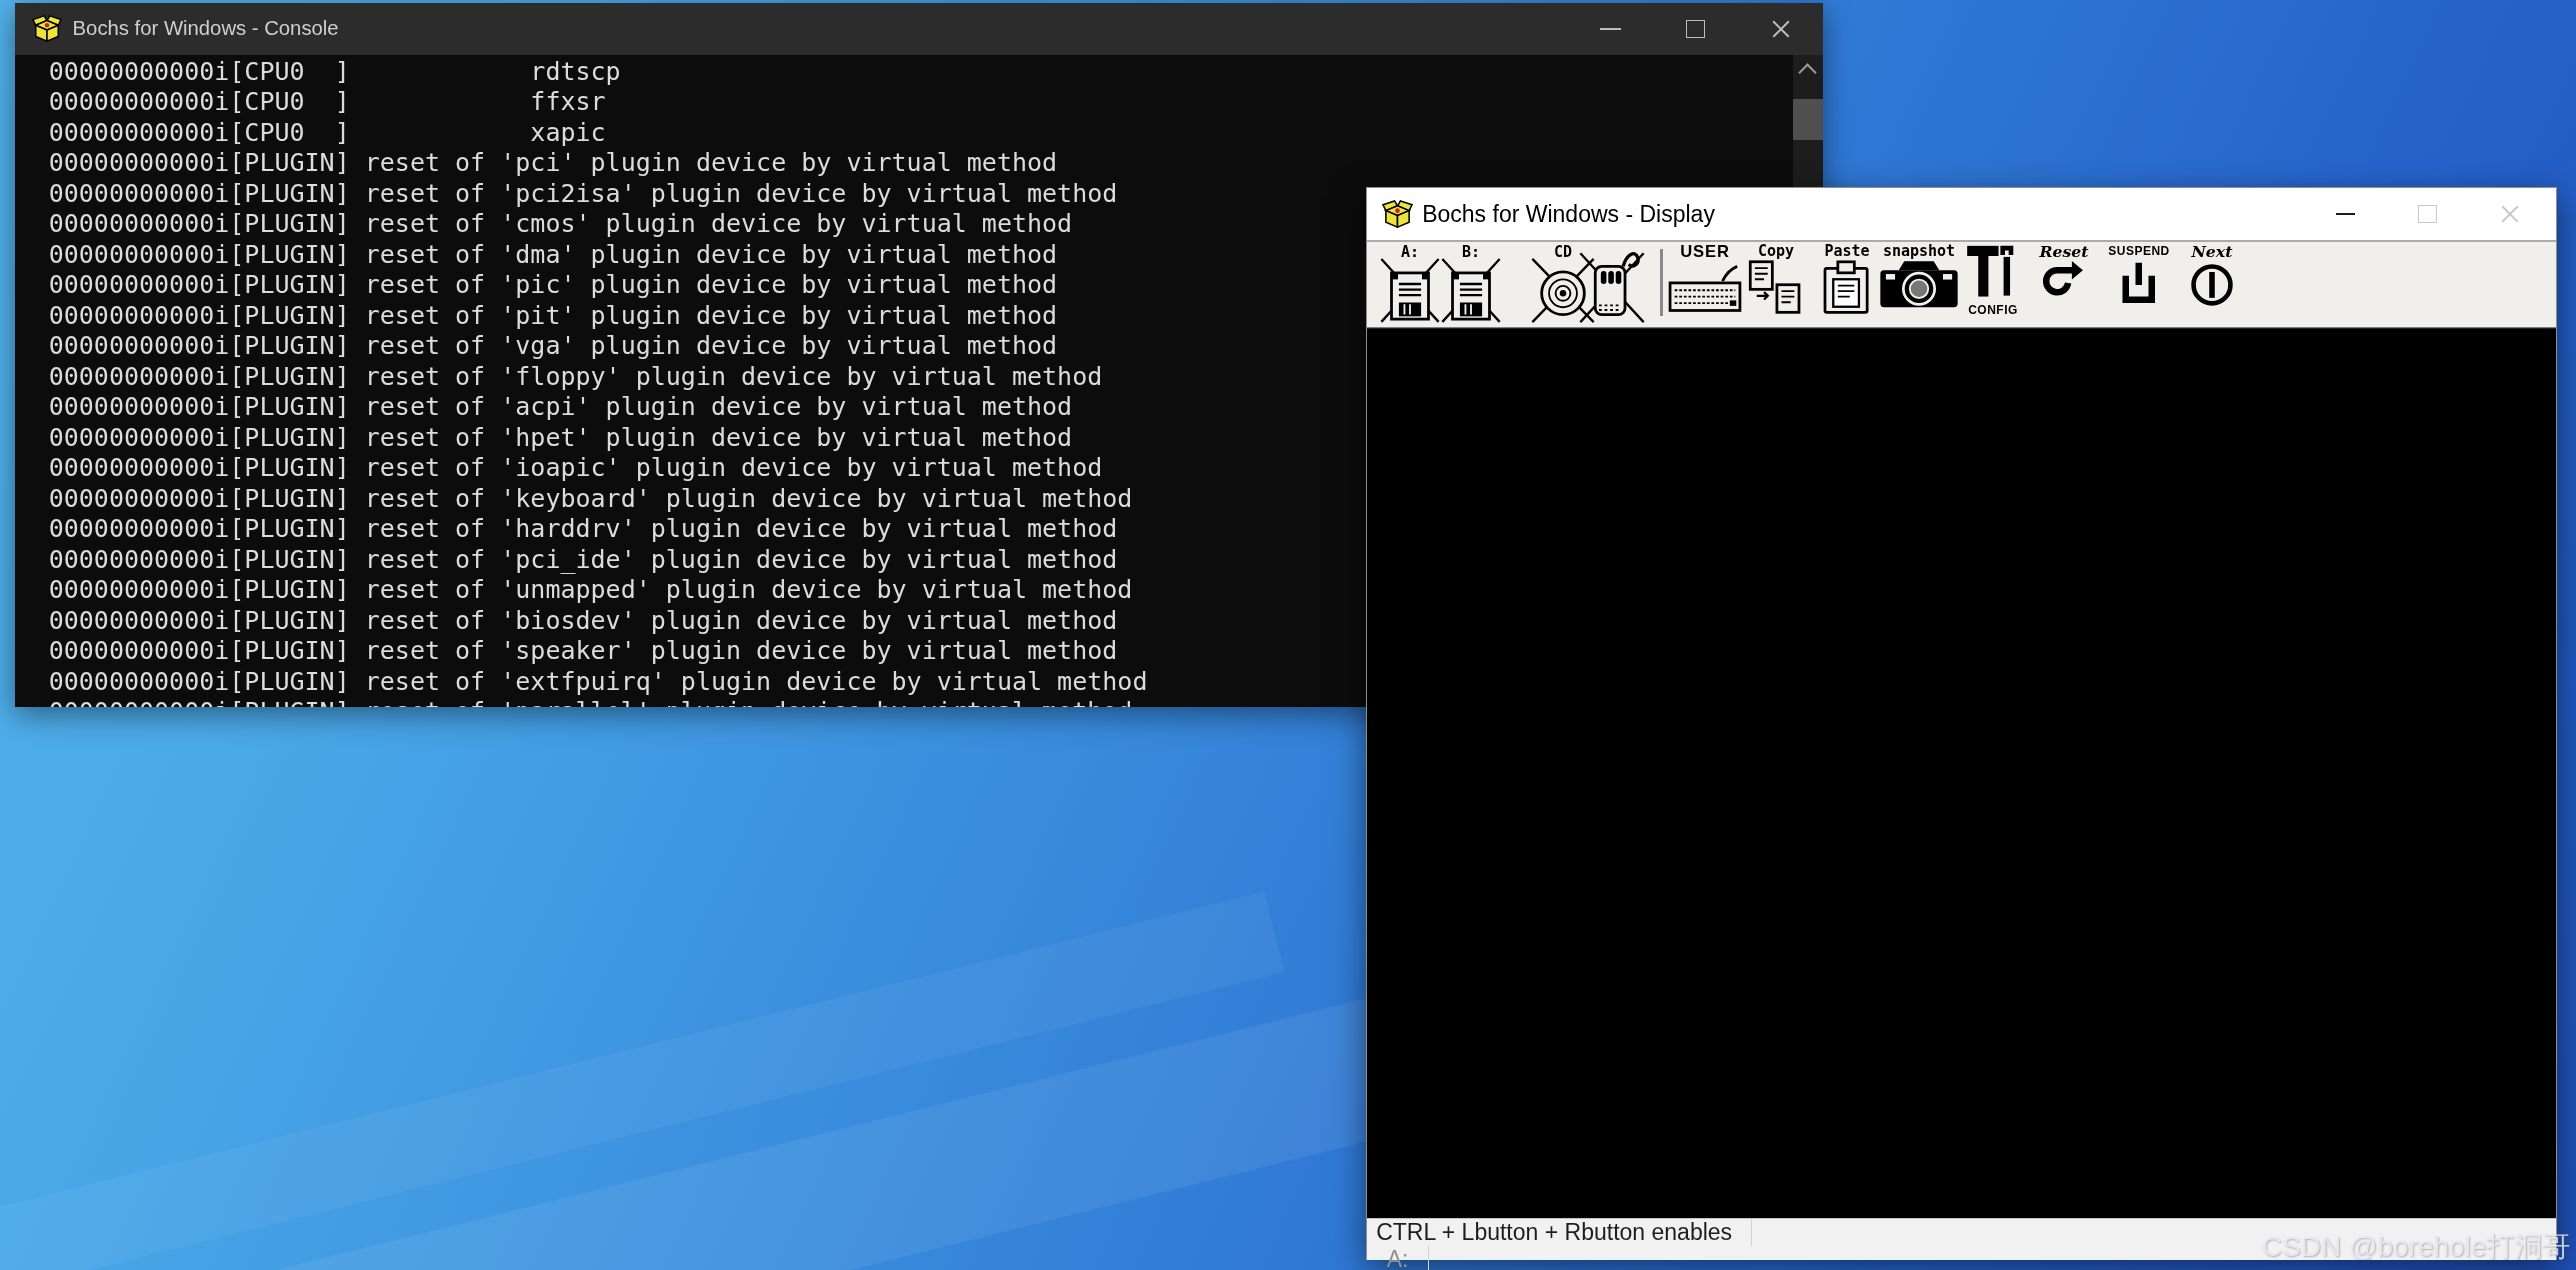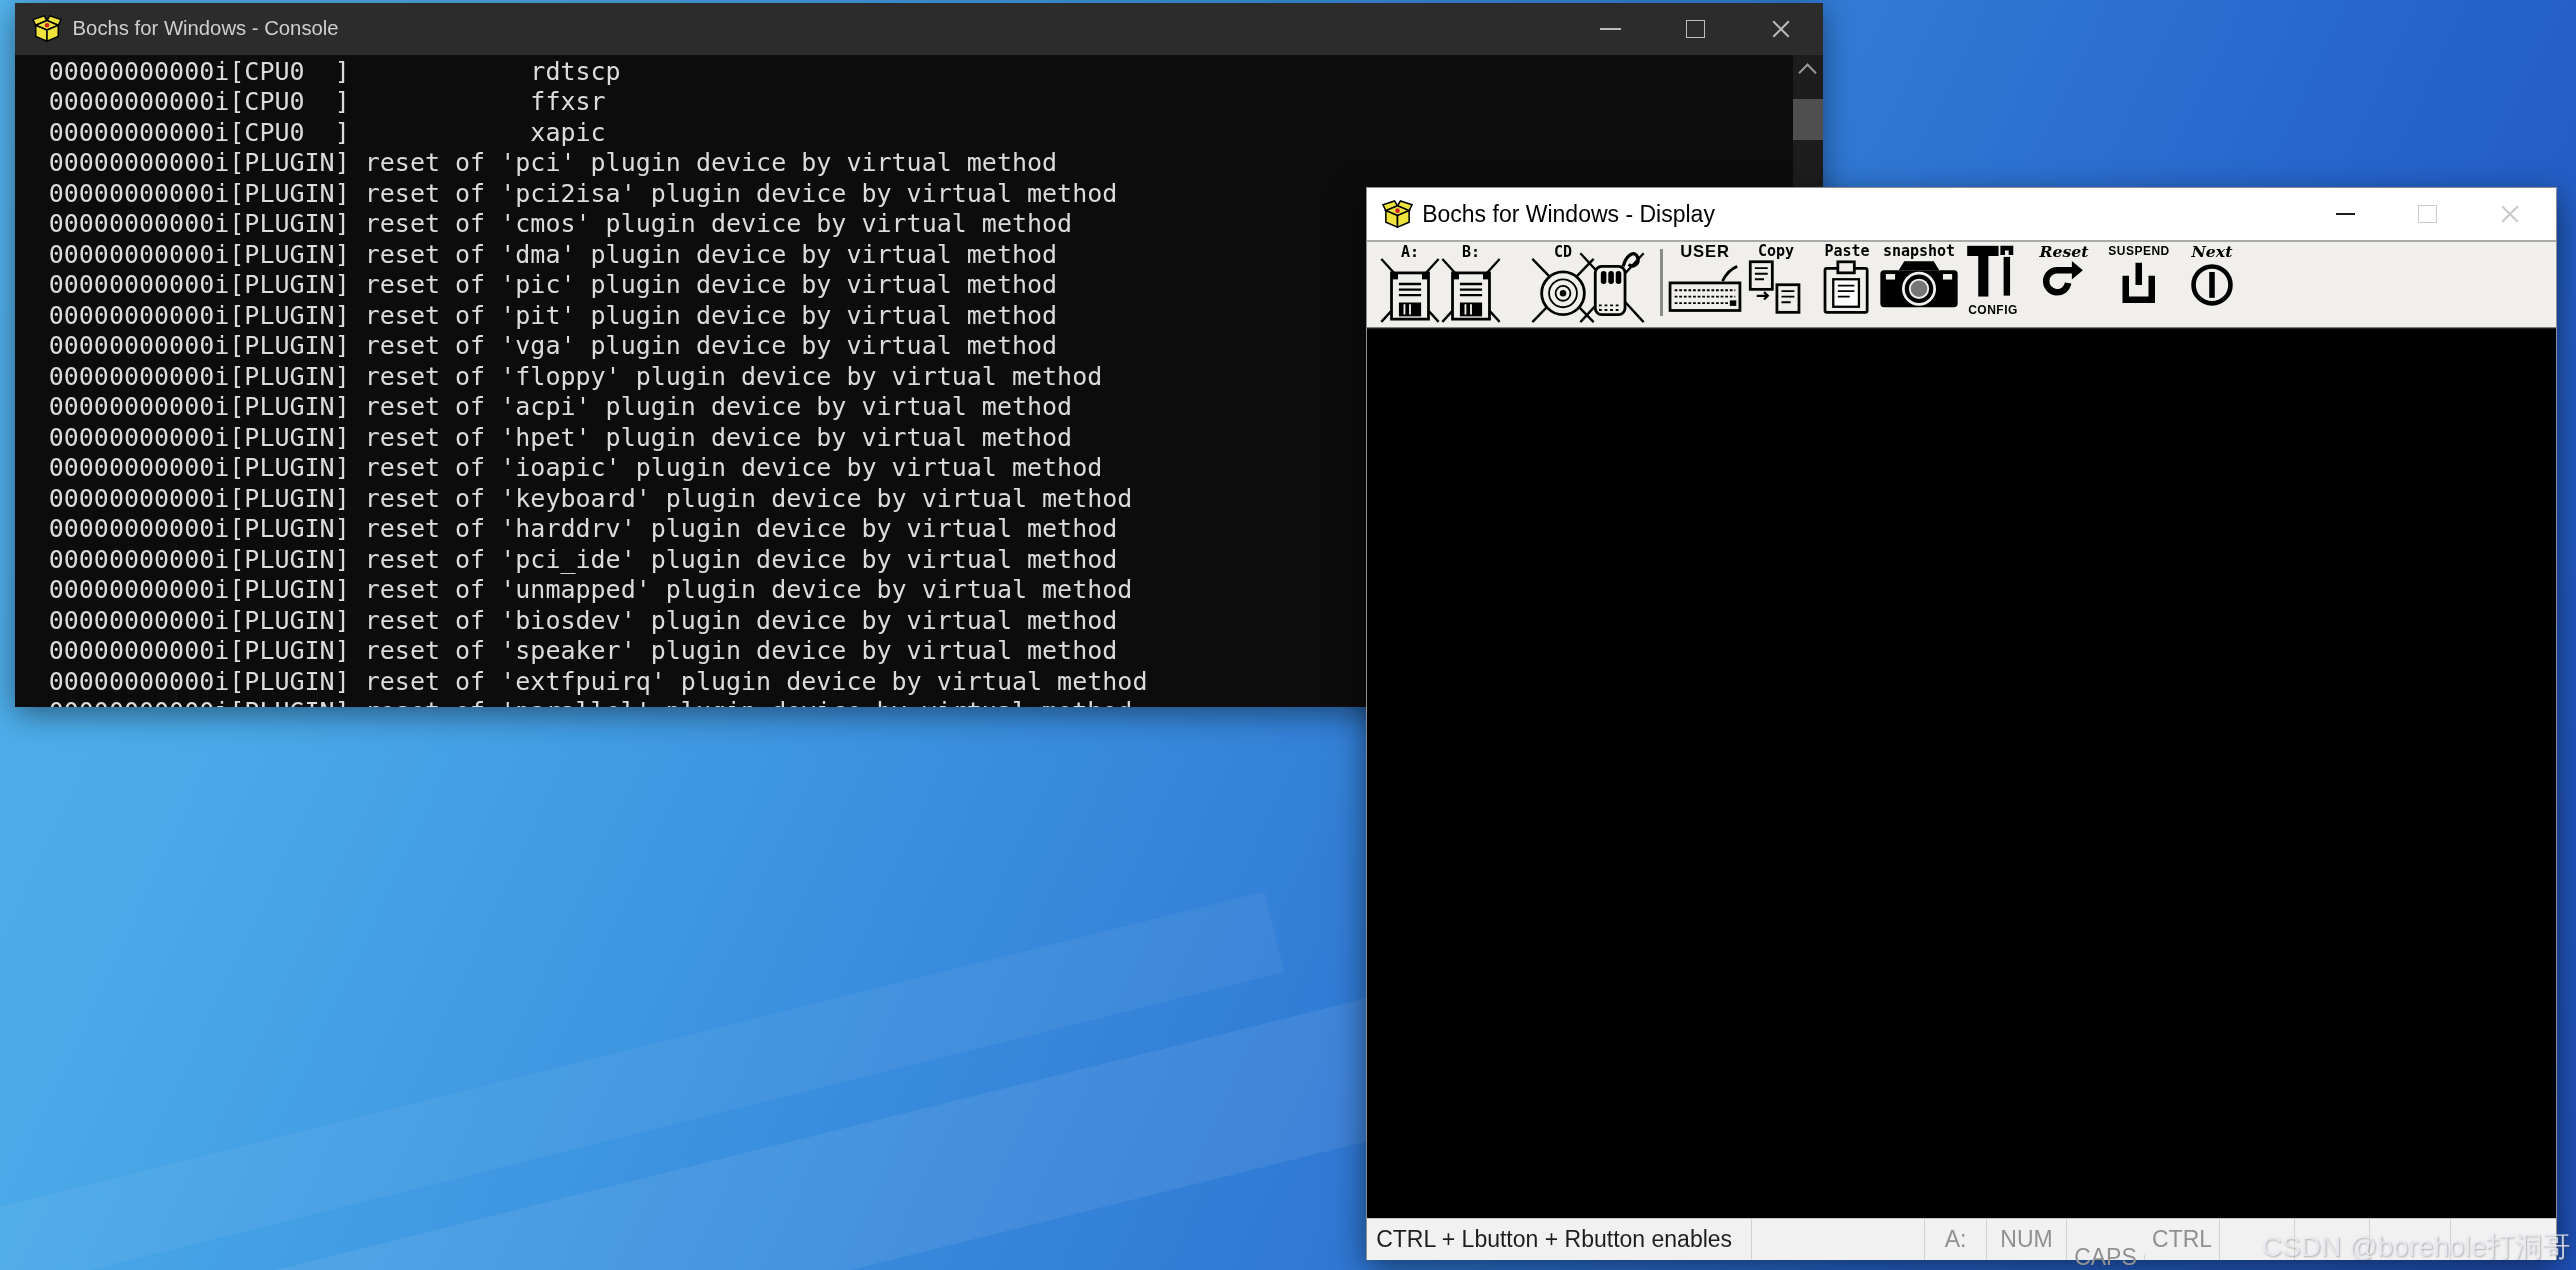--- a/index.html
+++ b/index.html
@@ -51,21 +51,21 @@
   .tb{position:absolute;top:1.8px;transform:translateX(-50%);text-align:center;color:#000;}
   .tb .lbl{font-family:"DejaVu Sans Mono",monospace;font-weight:bold;font-size:15px;line-height:15px;display:block;background:#f1efec;position:relative;z-index:2;}
   .tb .lbl.small{font-size:12px;letter-spacing:0.5px;font-family:"Liberation Sans",sans-serif;}
   .tb .lbl.ital{font-family:"DejaVu Serif",serif;font-style:italic;font-size:15.7px;}
   .tb svg{display:block;margin:0 auto;}
   .tb-sep{position:absolute;top:7.4px;width:2.8px;height:67px;background:#8a8a8a;}
 
   .d-screen{height:889px;background:#000;border-top:1.8px solid #222;}
 
   .d-status{height:41px;background:#f1f1f1;border-top:0.9px solid #c4c4c4;display:flex;align-items:stretch;
-    font-size:23px;color:#1e1e1e;}
+    font-size:23px;color:#1e1e1e;flex-direction:column;}
   .seg{border-right:0.9px solid #d2d2d2;display:flex;align-items:center;}
   .seg.msg{width:385px;padding-left:9.2px;box-sizing:border-box;}
   .seg.ind{justify-content:center;color:#909090;}
   .seg.last{border-right:none;flex:1;}
 
   
   .watermark{position:absolute;right:5.5px;bottom:3.7px;z-index:5;font-size:28px;
     color:rgba(235,238,245,0.82);text-shadow:0.9px 0.9px 1.8px rgba(60,60,60,.35);white-space:nowrap;}
 </style>
 </head>

